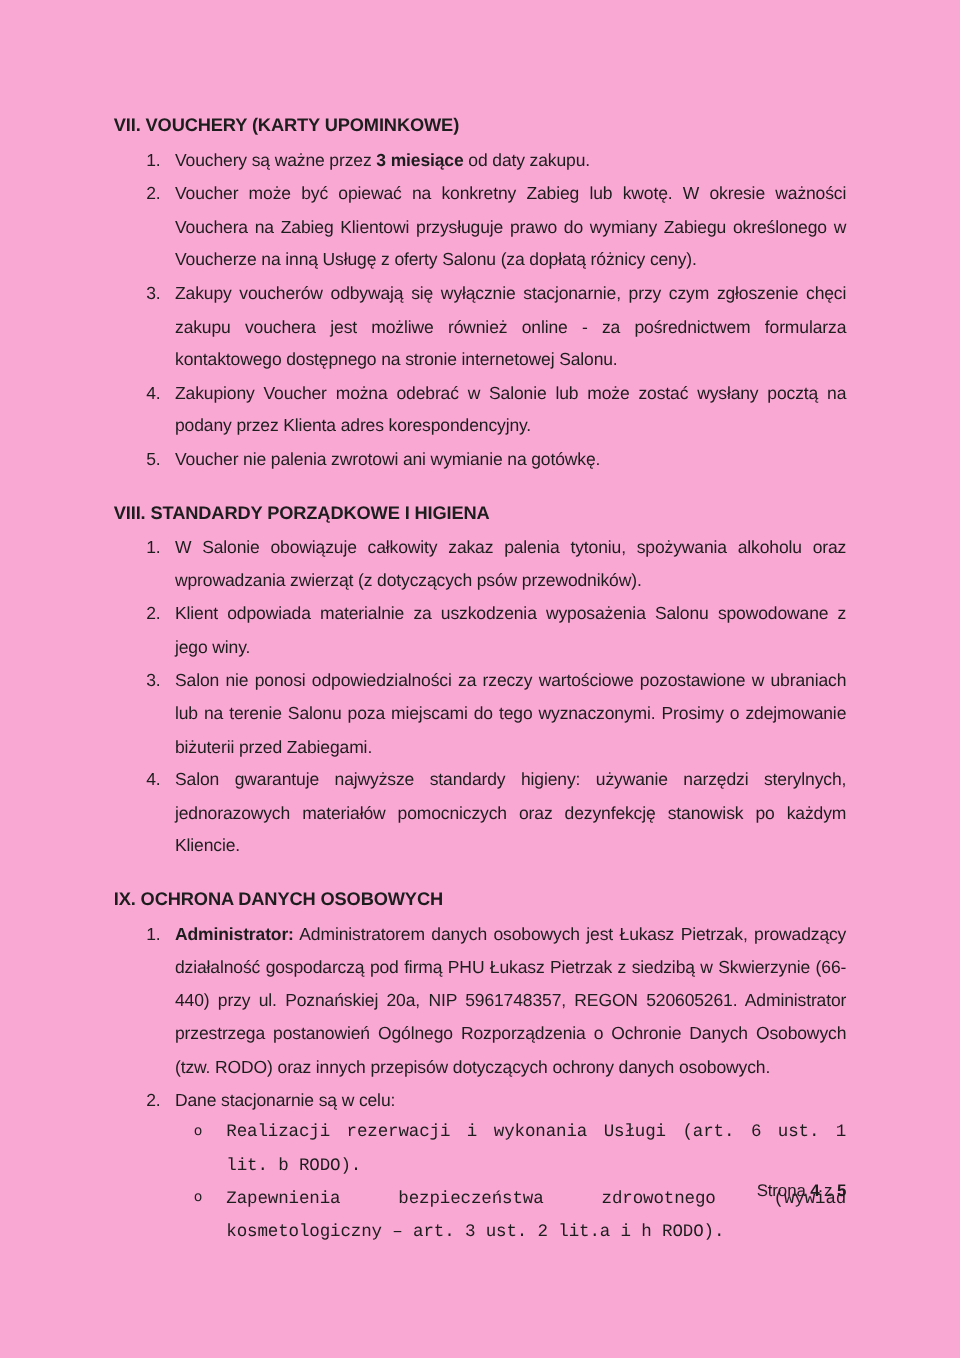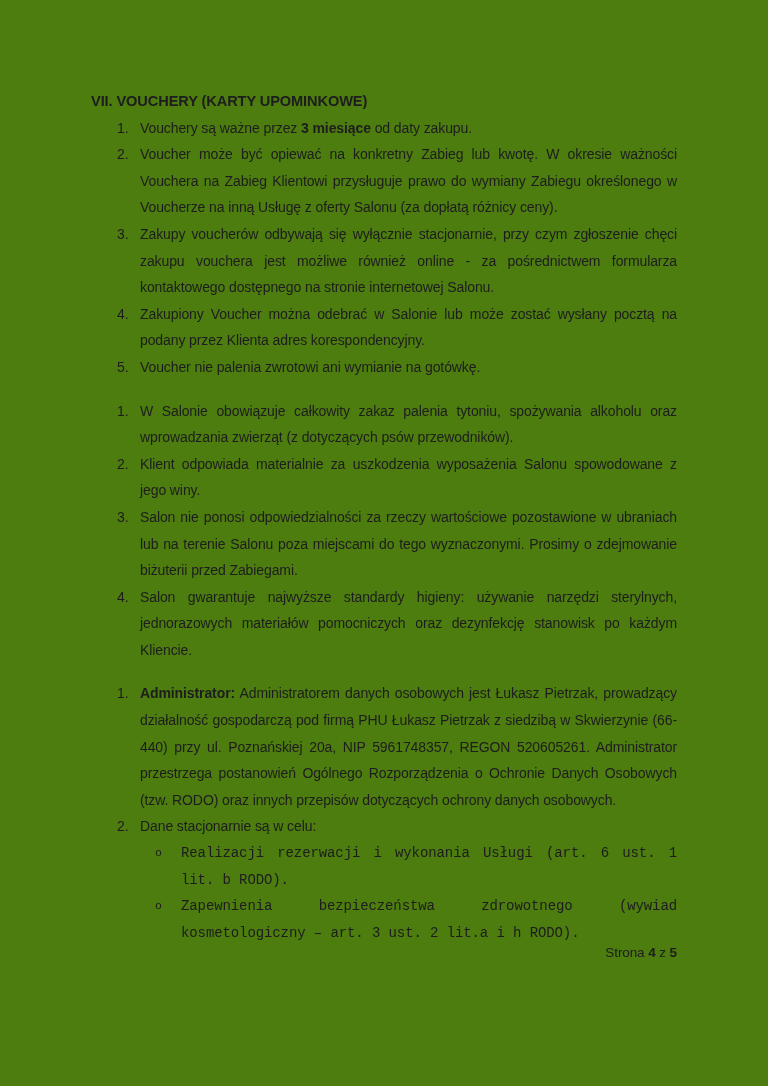--- a/index.html
+++ b/index.html
@@ -4,21 +4,21 @@
 <style>
   html, body {
     margin: 0;
     padding: 0;
     background: #ffffff;
   }
   .page {
     position: relative;
     width: 768px;
     height: 1086px;
-    background: #4d7c0f;
+    background: #f9a8d4;
     overflow: hidden;
     font-family: "Liberation Sans", sans-serif;
     color: #1d1d1d;
   }
   .content {
     position: absolute;
     top: 88px;
     left: 91px;
     width: 586px;
   }
@@ -101,38 +101,40 @@
         <div class="item">
           <span class="num">4.</span>
           <div class="itext"><span>Zakupiony Voucher można odebrać w Salonie lub może zostać wysłany pocztą na podany przez Klienta adres korespondencyjny.</span></div>
         </div>
         <div class="item">
           <span class="num">5.</span>
           <div class="itext"><span>Voucher nie palenia zwrotowi ani wymianie na gotówkę.</span></div>
         </div>
       </div>
       <div class="section">
+        <div class="heading">VIII. STANDARDY PORZĄDKOWE I HIGIENA</div>
         <div class="item">
           <span class="num">1.</span>
           <div class="itext"><span>W Salonie obowiązuje całkowity zakaz palenia tytoniu, spożywania alkoholu oraz wprowadzania zwierząt (z dotyczących psów przewodników).</span></div>
         </div>
         <div class="item">
           <span class="num">2.</span>
           <div class="itext"><span>Klient odpowiada materialnie za uszkodzenia wyposażenia Salonu spowodowane z jego winy.</span></div>
         </div>
         <div class="item">
           <span class="num">3.</span>
           <div class="itext"><span>Salon nie ponosi odpowiedzialności za rzeczy wartościowe pozostawione w ubraniach lub na terenie Salonu poza miejscami do tego wyznaczonymi. Prosimy o zdejmowanie biżuterii przed Zabiegami.</span></div>
         </div>
         <div class="item">
           <span class="num">4.</span>
           <div class="itext"><span>Salon gwarantuje najwyższe standardy higieny: używanie narzędzi sterylnych, jednorazowych materiałów pomocniczych oraz dezynfekcję stanowisk po każdym Kliencie.</span></div>
         </div>
       </div>
       <div class="section">
+        <div class="heading">IX. OCHRONA DANYCH OSOBOWYCH</div>
         <div class="item">
           <span class="num">1.</span>
           <div class="itext"><span class="b">Administrator:</span><span> Administratorem danych osobowych jest Łukasz Pietrzak, prowadzący działalność gospodarczą pod firmą PHU Łukasz Pietrzak z siedzibą w Skwierzynie (66-440) przy ul. Poznańskiej 20a, NIP 5961748357, REGON 520605261. Administrator przestrzega postanowień Ogólnego Rozporządzenia o Ochronie Danych Osobowych (tzw. RODO) oraz innych przepisów dotyczących ochrony danych osobowych.</span></div>
         </div>
         <div class="item">
           <span class="num">2.</span>
           <div class="itext"><span>Dane stacjonarnie są w celu:</span></div>
         </div>
         <div class="subitem">
           <span class="marker">o</span>

